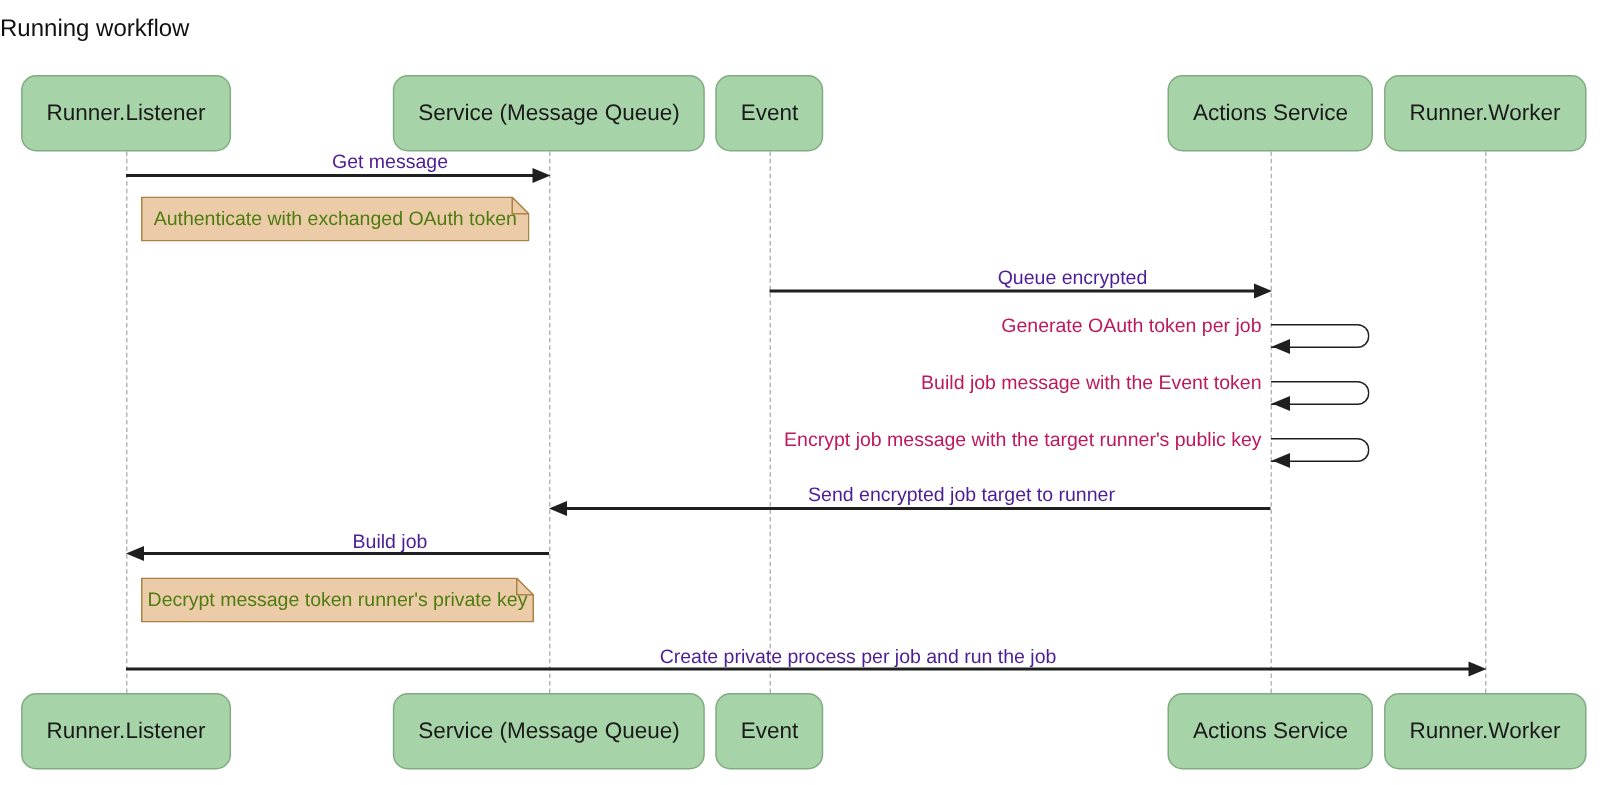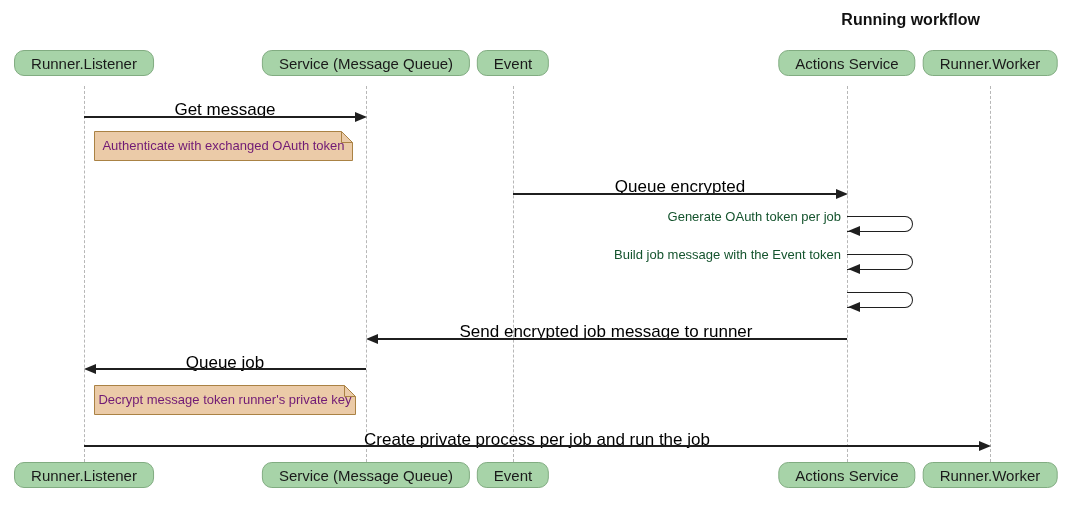--- a/index.html
+++ b/index.html
@@ -1,61 +1,62 @@
 <!DOCTYPE html>
 <html><head>
 <meta charset="utf-8">
 <style>
   html,body{margin:0;padding:0;background:#ffffff;}
   .canvas{
     position:relative;width:1072px;height:523px;background:#ffffff;overflow:hidden;
     font-family:"Liberation Sans",sans-serif;color:#111111;
   }
   .title{
-    position:absolute;top:11px;left:0;width:980px;text-align:right;
-    font-size:16px;font-weight:bold;color:#111111;
+    position:absolute;top:11px;left:0;width:980px;text-align:left;
+    font-size:16px;font-weight:normal;color:#111111;
   }
   .lifeline{
     position:absolute;top:86px;height:376px;width:0;
     border-left:1px dashed #b7b7b7;
   }
   .actor{
-    position:absolute;height:26px;box-sizing:border-box;
+    position:absolute;height:51px;box-sizing:border-box;
     background:#a7d3a8;border:1px solid #81ac81;border-radius:10px;
     display:flex;align-items:center;justify-content:center;
     font-size:15px;color:#1a1a1a;padding:0 16px;white-space:nowrap;
     transform:translateX(-50%);
   }
   .msg-label{
-    position:absolute;font-size:17px;color:#000000;white-space:nowrap;
+    position:absolute;font-size:13px;color:#4c1d95;white-space:nowrap;
     transform:translateX(-50%);
+    margin-left:35px;
   }
   .msg-line{
     position:absolute;height:2px;background:#1f1f1f;
   }
   .arrow-right{
     position:absolute;width:0;height:0;
     border-top:5px solid transparent;border-bottom:5px solid transparent;
     border-left:12px solid #1f1f1f;
   }
   .arrow-left{
     position:absolute;width:0;height:0;
     border-top:5px solid transparent;border-bottom:5px solid transparent;
     border-right:12px solid #1f1f1f;
   }
   .loop-label{
-    position:absolute;font-size:13px;color:#14532d;white-space:nowrap;right:231px;
+    position:absolute;font-size:13px;color:#be185d;white-space:nowrap;right:231px;
   }
   .loop-curve{
     position:absolute;left:847px;width:66px;height:16px;box-sizing:border-box;
     border:1.5px solid #1f1f1f;border-left:none;border-radius:0 9px 9px 0;
     background:transparent;
   }
   .note-text{
-    position:absolute;font-size:13px;color:#701a75;text-align:center;white-space:nowrap;
+    position:absolute;font-size:13px;color:#4d7c0f;text-align:center;white-space:nowrap;
   }
   .note-svg{position:absolute;}
 </style>
 </head>
 <body>
 
 <div class="canvas">
 
   <div class="title">Running workflow</div>
 
@@ -86,28 +87,29 @@
   <div class="arrow-right" style="left:836px;top:189px"></div>
 
   <div class="loop-label" style="top:209px">Generate OAuth token per job</div>
   <div class="loop-curve" style="top:216px"></div>
   <div class="arrow-left" style="left:848px;top:226px"></div>
 
   <div class="loop-label" style="top:247px">Build job message with the Event token</div>
   <div class="loop-curve" style="top:254px"></div>
   <div class="arrow-left" style="left:848px;top:264px"></div>
 
+  <div class="loop-label" style="top:285px">Encrypt job message with the target runner's public key</div>
   <div class="loop-curve" style="top:292px"></div>
   <div class="arrow-left" style="left:848px;top:302px"></div>
 
-  <div class="msg-label" style="left:606px;top:322px">Send encrypted job message to runner</div>
+  <div class="msg-label" style="left:606px;top:322px">Send encrypted job target to runner</div>
   <div class="msg-line" style="left:375px;top:338px;width:472px"></div>
   <div class="arrow-left" style="left:366px;top:334px"></div>
 
-  <div class="msg-label" style="left:225px;top:353px">Queue job</div>
+  <div class="msg-label" style="left:225px;top:353px">Build job</div>
   <div class="msg-line" style="left:93px;top:368px;width:273px"></div>
   <div class="arrow-left" style="left:84px;top:364px"></div>
 
   <svg class="note-svg" style="left:94px;top:385px" width="262" height="30">
     <path d="M0.5,0.5 L250.5,0.5 L261.5,11.5 L261.5,29.5 L0.5,29.5 Z" fill="#ebcba8" stroke="#aa8244" stroke-width="1"></path>
     <path d="M250.5,0.5 L250.5,11.5 L261.5,11.5" fill="none" stroke="#aa8244" stroke-width="1"></path>
   </svg>
   <div class="note-text" style="left:94px;top:385px;width:262px;line-height:30px">Decrypt message token runner's private key</div>
 
   <div class="msg-label" style="left:537px;top:430px">Create private process per job and run the job</div>

